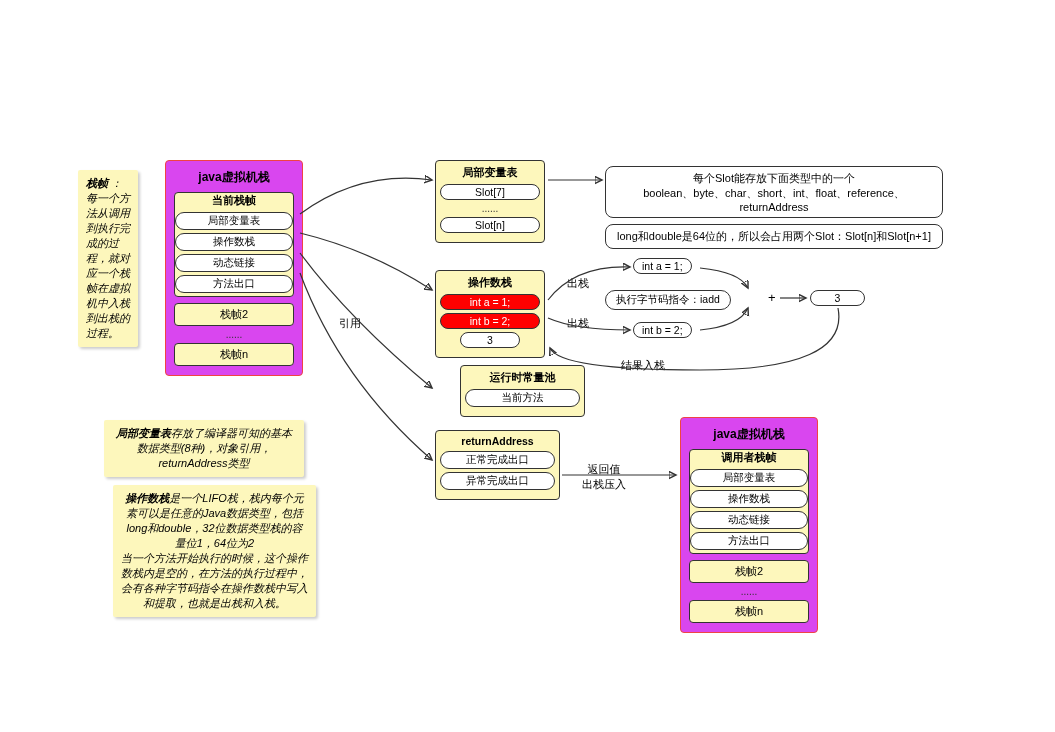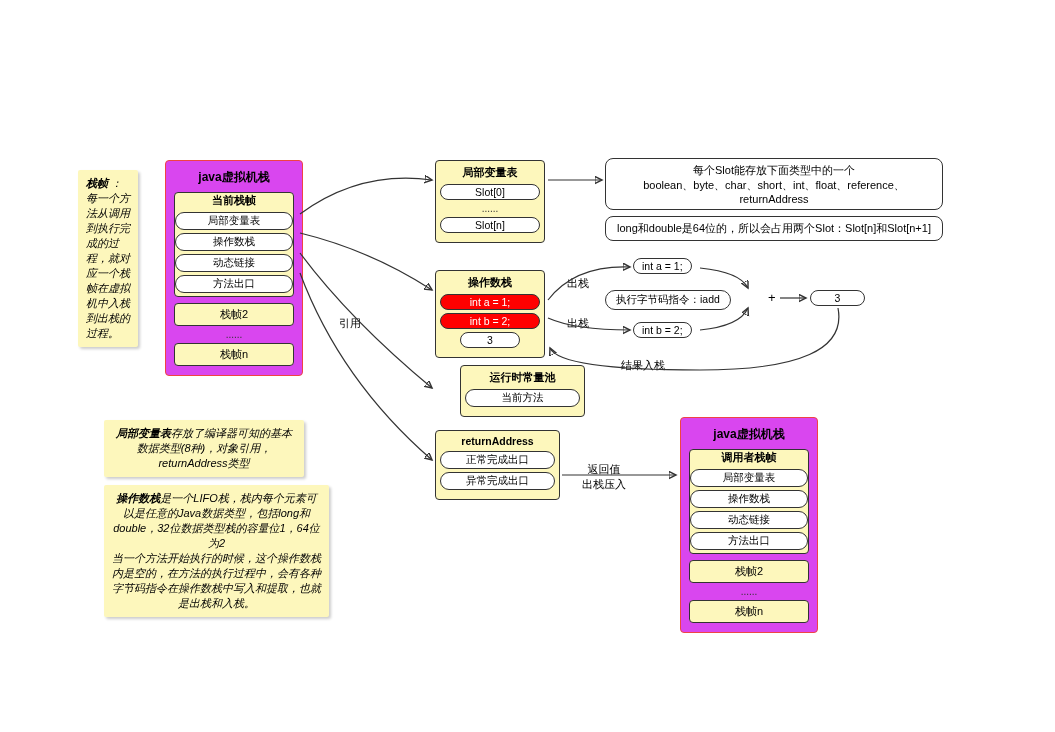--- a/index.html
+++ b/index.html
@@ -81,20 +81,21 @@
     margin: 0 0 4px;
   }
   .whitebox {
     position: absolute;
     background: #fff;
     border: 1px solid #333;
     border-radius: 8px;
     text-align: center;
     padding: 4px 10px;
     font-size: 11px;
+    margin-top: 8px;
   }
   .small-pill {
     position: absolute;
     background: #fff;
     border: 1px solid #333;
     border-radius: 10px;
     text-align: center;
     font-size: 10.5px;
     padding: 1px 8px;
   }
@@ -123,27 +124,27 @@
   </div>
   <div class="slotframe">栈帧2</div>
   <div class="dots">......</div>
   <div class="slotframe">栈帧n</div>
 </div>
 
 <div class="note" style="left:104px; top:420px; width:200px;">
   <span class="bold-title">局部变量表</span><span id="lvnote">存放了编译器可知的基本数据类型(8种)，对象引用，returnAddress类型</span>
 </div>
 
-<div class="note" style="left:104px; top:485px; width:225px;">
+<div class="note" style="left:113px; top:485px; width:203px;">
   <span class="bold-title">操作数栈</span><span id="opnote">是一个LIFO栈，栈内每个元素可以是任意的Java数据类型，包括long和double，32位数据类型栈的容量位1，64位为2<br>当一个方法开始执行的时候，这个操作数栈内是空的，在方法的执行过程中，会有各种字节码指令在操作数栈中写入和提取，也就是出栈和入栈。</span>
 </div>
 
 <div class="box" style="left:435px; top:160px; width:110px;">
   <div class="box-title">局部变量表</div>
-  <div class="pill">Slot[0]</div>
+  <div class="pill">Slot[7]</div>
   <div class="dots">......</div>
   <div class="pill">Slot[n]</div>
 </div>
 
 <div class="whitebox" style="left:605px; top:158px; width:338px;">
   <div id="slottypes">每个Slot能存放下面类型中的一个<br>boolean、byte、char、short、int、float、reference、returnAddress</div>
 </div>
 
 <div class="whitebox" style="left:605px; top:216px; width:338px;">
   <span>long和double是64位的，所以会占用两个Slot：Slot[n]和Slot[n+1]</span>

